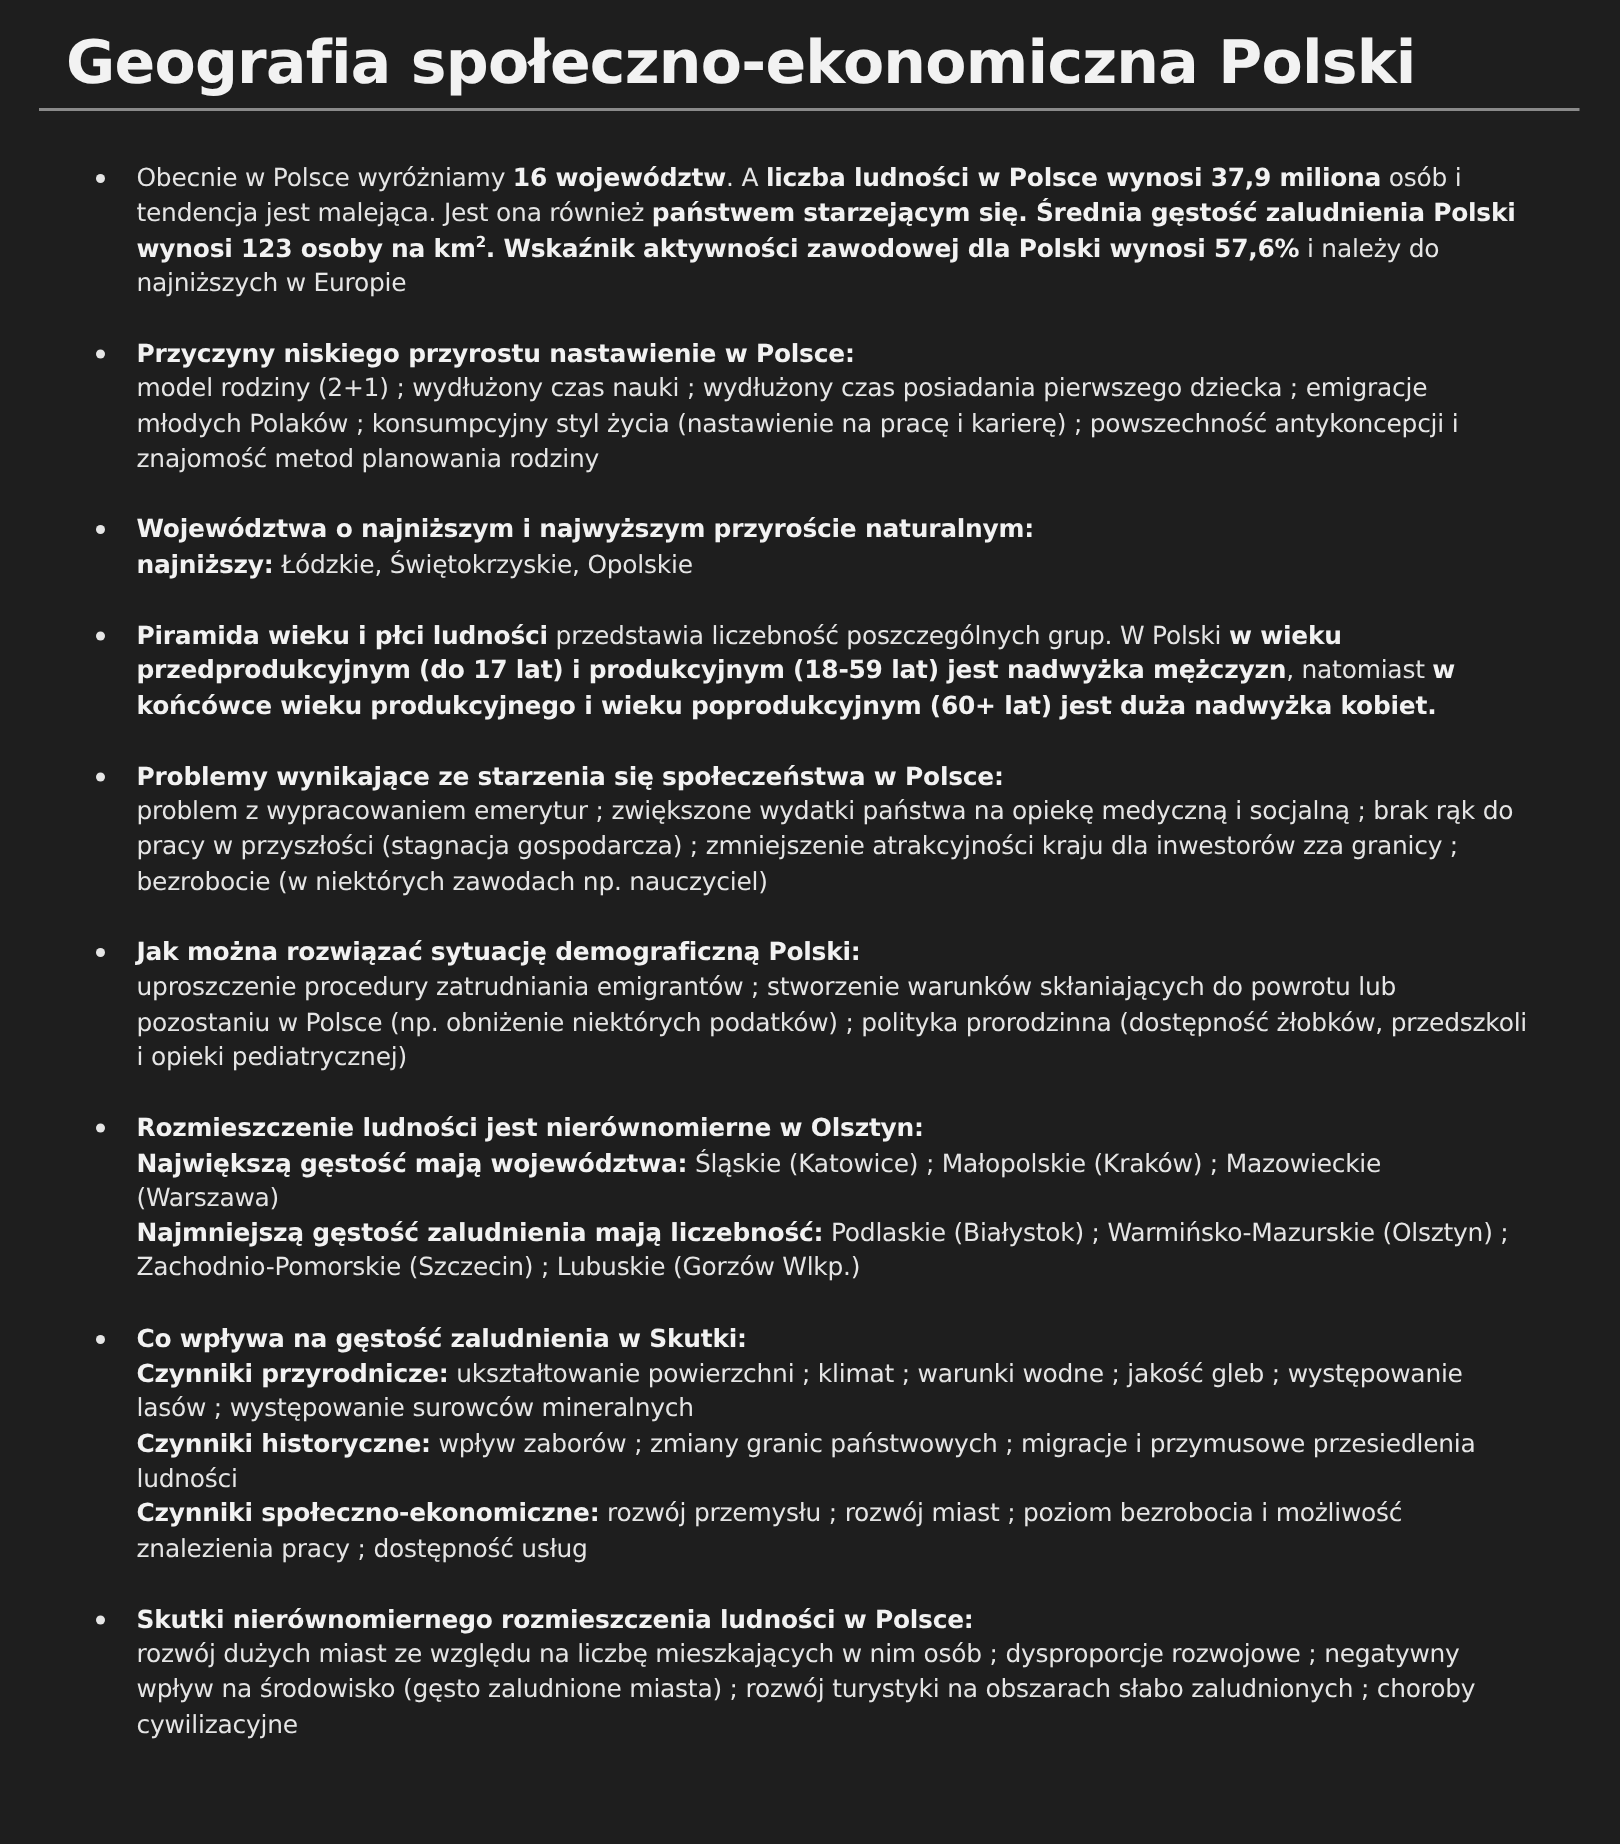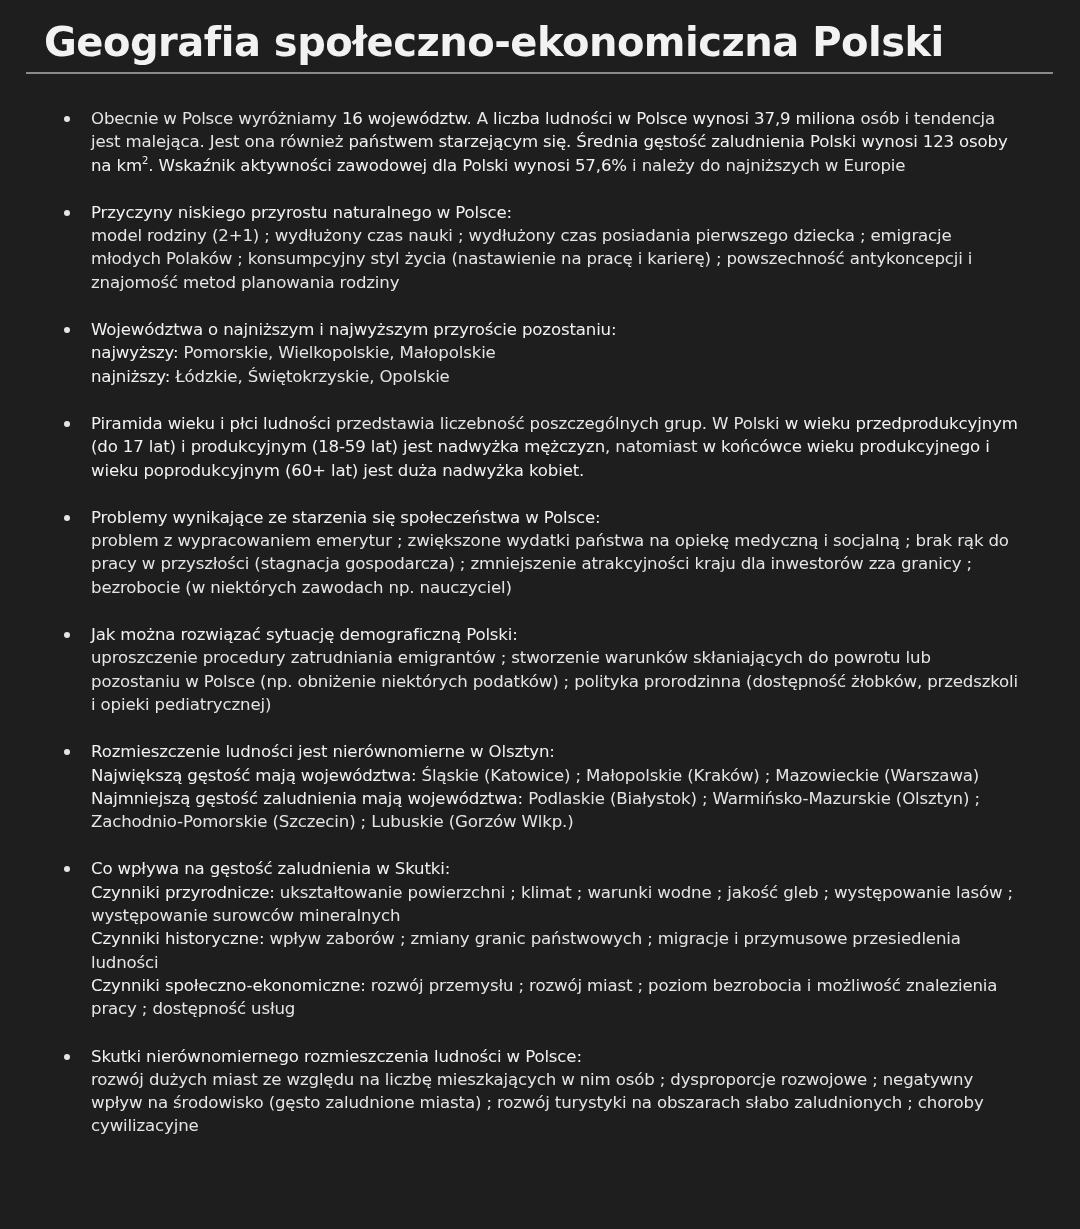--- a/index.html
+++ b/index.html
@@ -58,21 +58,21 @@
     .bullet-dot {
       position: absolute;
       left: 4px;
       top: 9px;
       width: 6px;
       height: 6px;
       border-radius: 50%;
       background: #e6e6e6;
     }
     .b {
-      font-weight: normal;
+      font-weight: bold;
       color: #f2f2f2;
     }
     .n {
       font-weight: normal;
       color: #e5e5e5;
     }
     .line { display: block; }
     sup { font-size: 10px; line-height: 0; }
   </style>
 </head>
@@ -84,28 +84,27 @@
 <div class="content">
   <ul class="bullets">
 
     <li class="bullet">
       <span class="bullet-dot"></span>
       <span class="n">Obecnie w Polsce wyróżniamy </span><span class="b">16 województw</span><span class="n">. A </span><span class="b">liczba ludności w Polsce wynosi 37,9 miliona</span><span class="n"> osób i tendencja jest malejąca. Jest ona również </span><span class="b">państwem starzejącym się. Średnia gęstość zaludnienia Polski wynosi 123 osoby na km</span><sup class="b">2</sup><span class="b">. Wskaźnik aktywności zawodowej dla Polski wynosi 57,6%</span><span class="n"> i należy do najniższych w Europie</span>
     </li>
 
     <li class="bullet">
       <span class="bullet-dot"></span>
-      <span class="b line">Przyczyny niskiego przyrostu naturalnego w Polsce:</span>
+      <span class="b line">Przyczyny niskiego przyrostu nastawienie w Polsce:</span>
       <span class="n">model rodziny (2+1) ; wydłużony czas nauki ; wydłużony czas posiadania pierwszego dziecka ; emigracje młodych Polaków ; konsumpcyjny styl życia (nastawienie na pracę i karierę) ; powszechność antykoncepcji i znajomość metod planowania rodziny</span>
     </li>
 
     <li class="bullet">
       <span class="bullet-dot"></span>
-      <span class="b line">Województwa o najniższym i najwyższym przyroście pozostaniu:</span>
-      <span class="line"><span class="b">najwyższy:</span><span class="n"> Pomorskie, Wielkopolskie, Małopolskie</span></span>
+      <span class="b line">Województwa o najniższym i najwyższym przyroście naturalnym:</span>
       <span class="line"><span class="b">najniższy:</span><span class="n"> Łódzkie, Świętokrzyskie, Opolskie</span></span>
     </li>
 
     <li class="bullet">
       <span class="bullet-dot"></span>
       <span class="b">Piramida wieku i płci ludności</span><span class="n"> przedstawia liczebność poszczególnych grup. W Polski </span><span class="b">w wieku przedprodukcyjnym (do 17 lat) i produkcyjnym (18-59 lat) jest nadwyżka mężczyzn</span><span class="n">, natomiast </span><span class="b">w końcówce wieku produkcyjnego i wieku poprodukcyjnym (60+ lat) jest duża nadwyżka kobiet.</span>
     </li>
 
     <li class="bullet">
       <span class="bullet-dot"></span>
@@ -116,21 +115,21 @@
     <li class="bullet">
       <span class="bullet-dot"></span>
       <span class="b line">Jak można rozwiązać sytuację demograficzną Polski:</span>
       <span class="n">uproszczenie procedury zatrudniania emigrantów ; stworzenie warunków skłaniających do powrotu lub pozostaniu w Polsce (np. obniżenie niektórych podatków) ; polityka prorodzinna (dostępność żłobków, przedszkoli i opieki pediatrycznej)</span>
     </li>
 
     <li class="bullet">
       <span class="bullet-dot"></span>
       <span class="b line">Rozmieszczenie ludności jest nierównomierne w Olsztyn:</span>
       <span class="line"><span class="b">Największą gęstość mają województwa:</span><span class="n"> Śląskie (Katowice) ; Małopolskie (Kraków) ; Mazowieckie (Warszawa)</span></span>
-      <span class="line"><span class="b">Najmniejszą gęstość zaludnienia mają województwa:</span><span class="n"> Podlaskie (Białystok) ; Warmińsko-Mazurskie (Olsztyn) ; Zachodnio-Pomorskie (Szczecin) ; Lubuskie (Gorzów Wlkp.)</span></span>
+      <span class="line"><span class="b">Najmniejszą gęstość zaludnienia mają liczebność:</span><span class="n"> Podlaskie (Białystok) ; Warmińsko-Mazurskie (Olsztyn) ; Zachodnio-Pomorskie (Szczecin) ; Lubuskie (Gorzów Wlkp.)</span></span>
     </li>
 
     <li class="bullet">
       <span class="bullet-dot"></span>
       <span class="b line">Co wpływa na gęstość zaludnienia w Skutki:</span>
       <span class="line"><span class="b">Czynniki przyrodnicze:</span><span class="n"> ukształtowanie powierzchni ; klimat ; warunki wodne ; jakość gleb ; występowanie lasów ; występowanie surowców mineralnych</span></span>
       <span class="line"><span class="b">Czynniki historyczne:</span><span class="n"> wpływ zaborów ; zmiany granic państwowych ; migracje i przymusowe przesiedlenia ludności</span></span>
       <span class="line"><span class="b">Czynniki społeczno-ekonomiczne:</span><span class="n"> rozwój przemysłu ; rozwój miast ; poziom bezrobocia i możliwość znalezienia pracy ; dostępność usług</span></span>
     </li>
 

